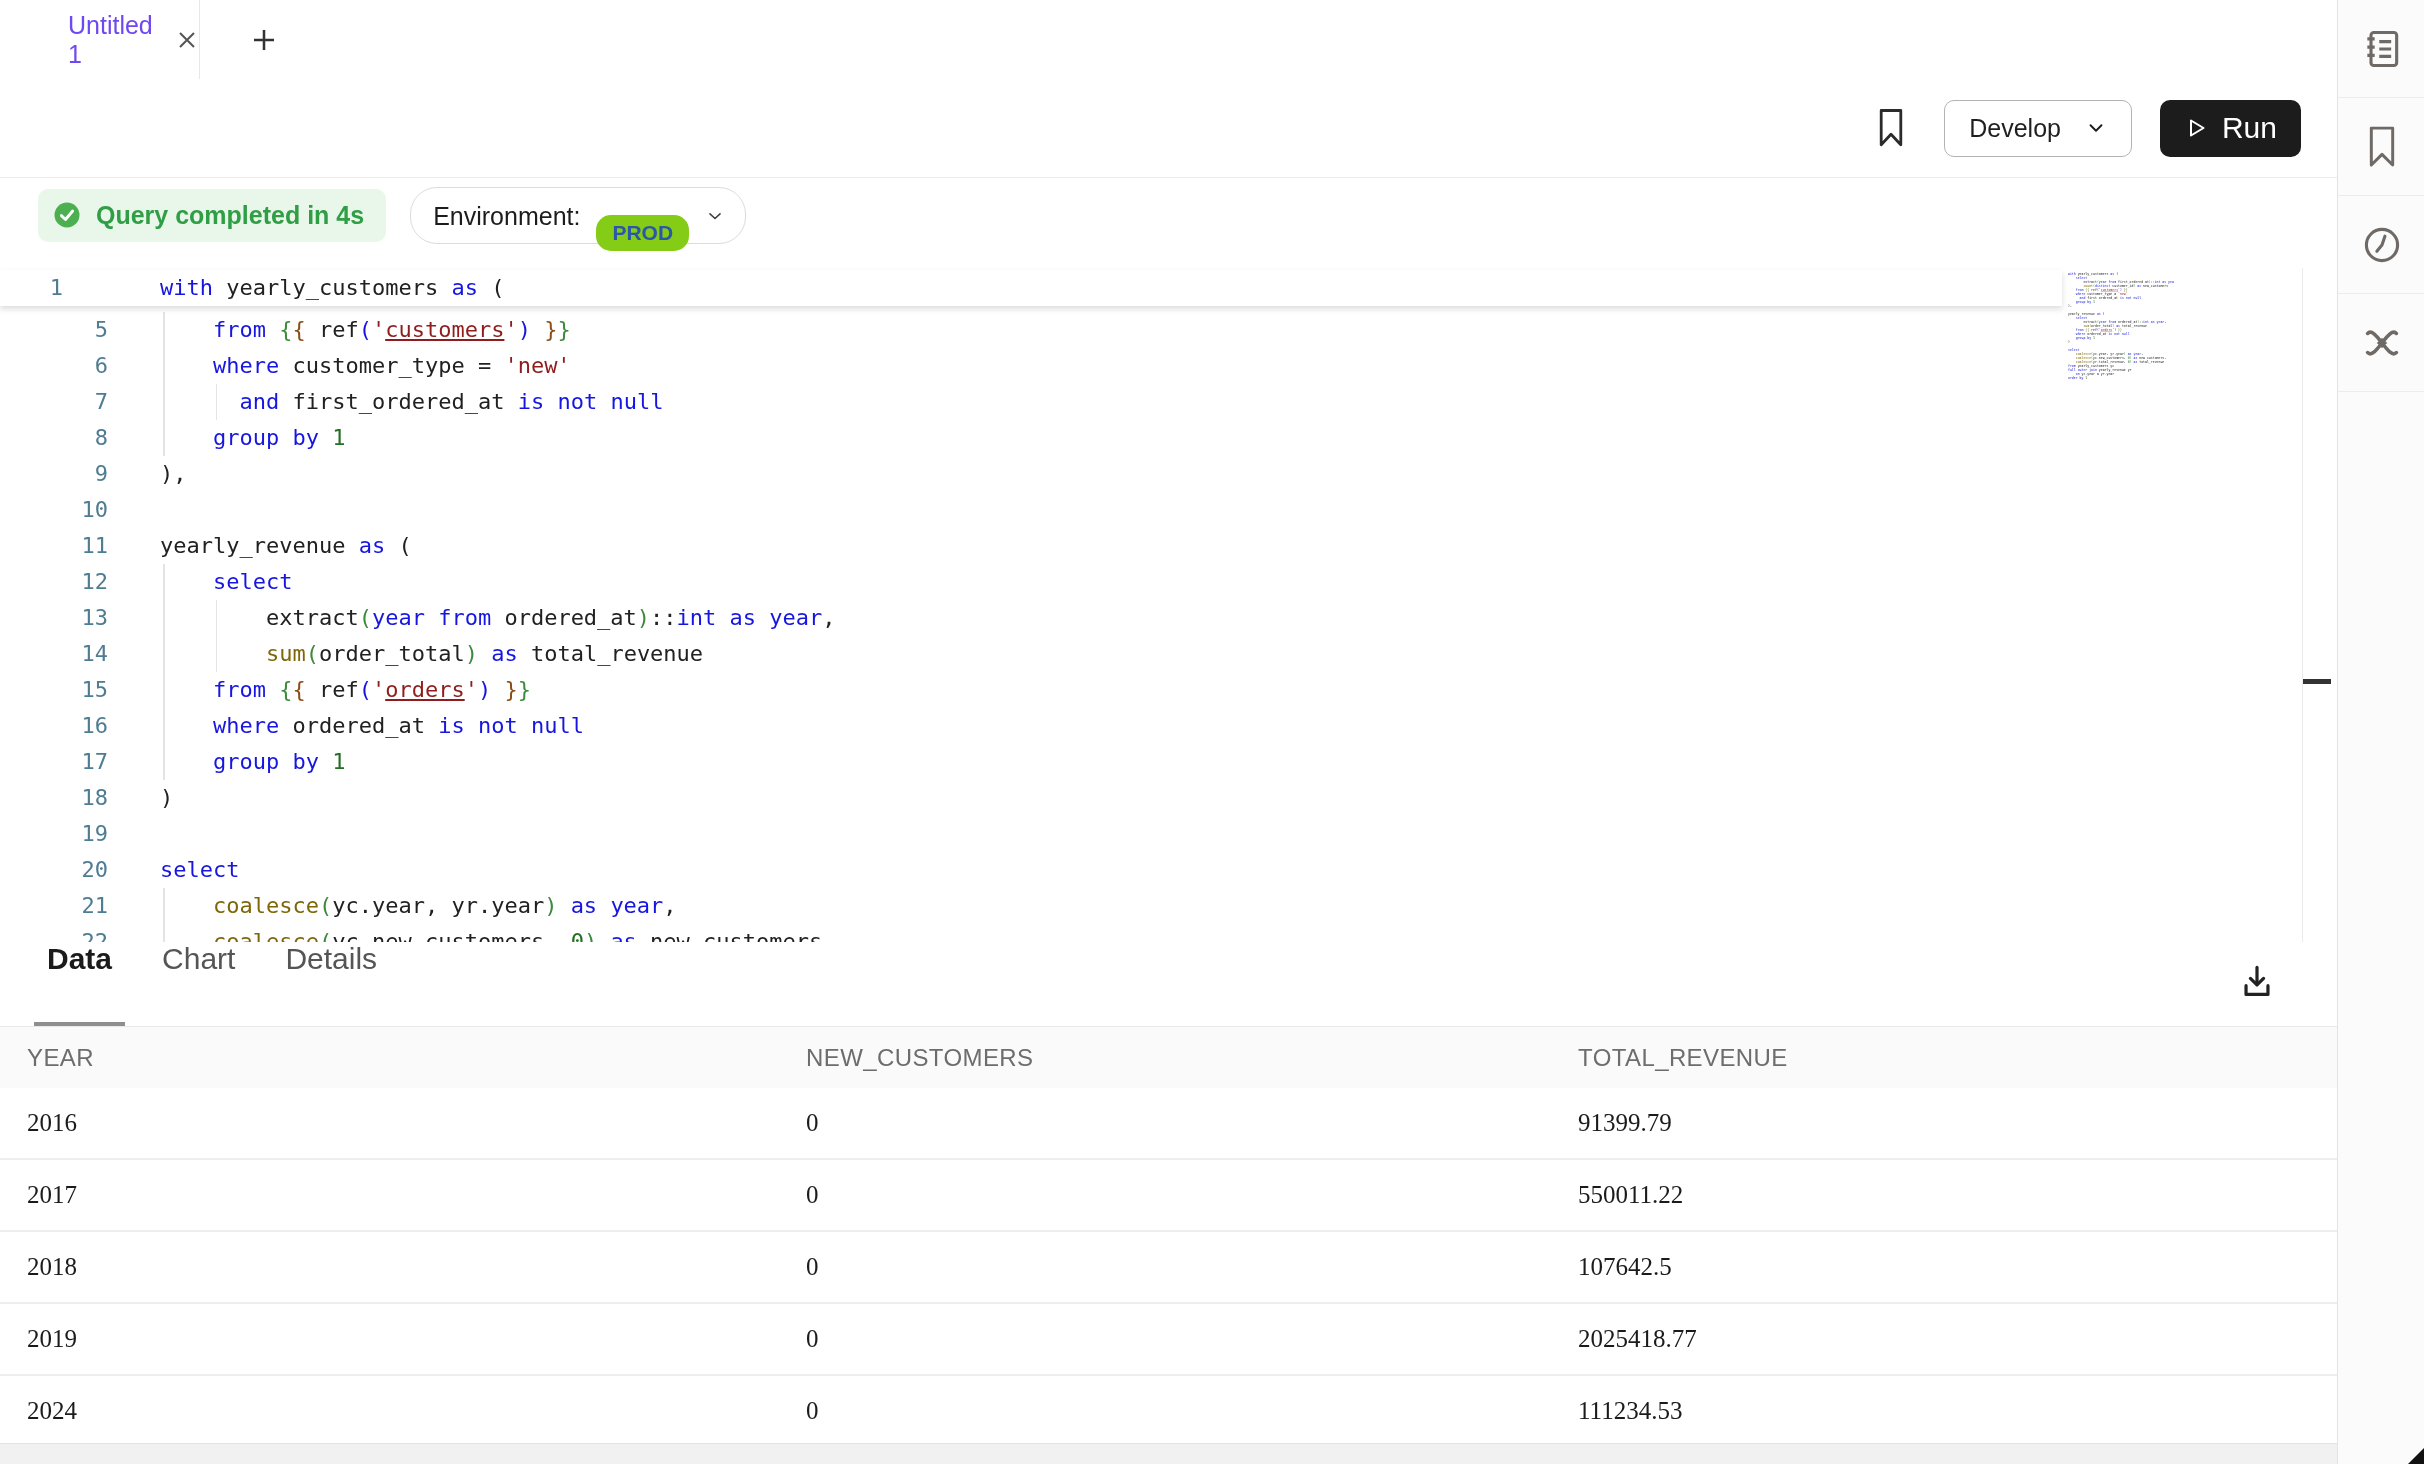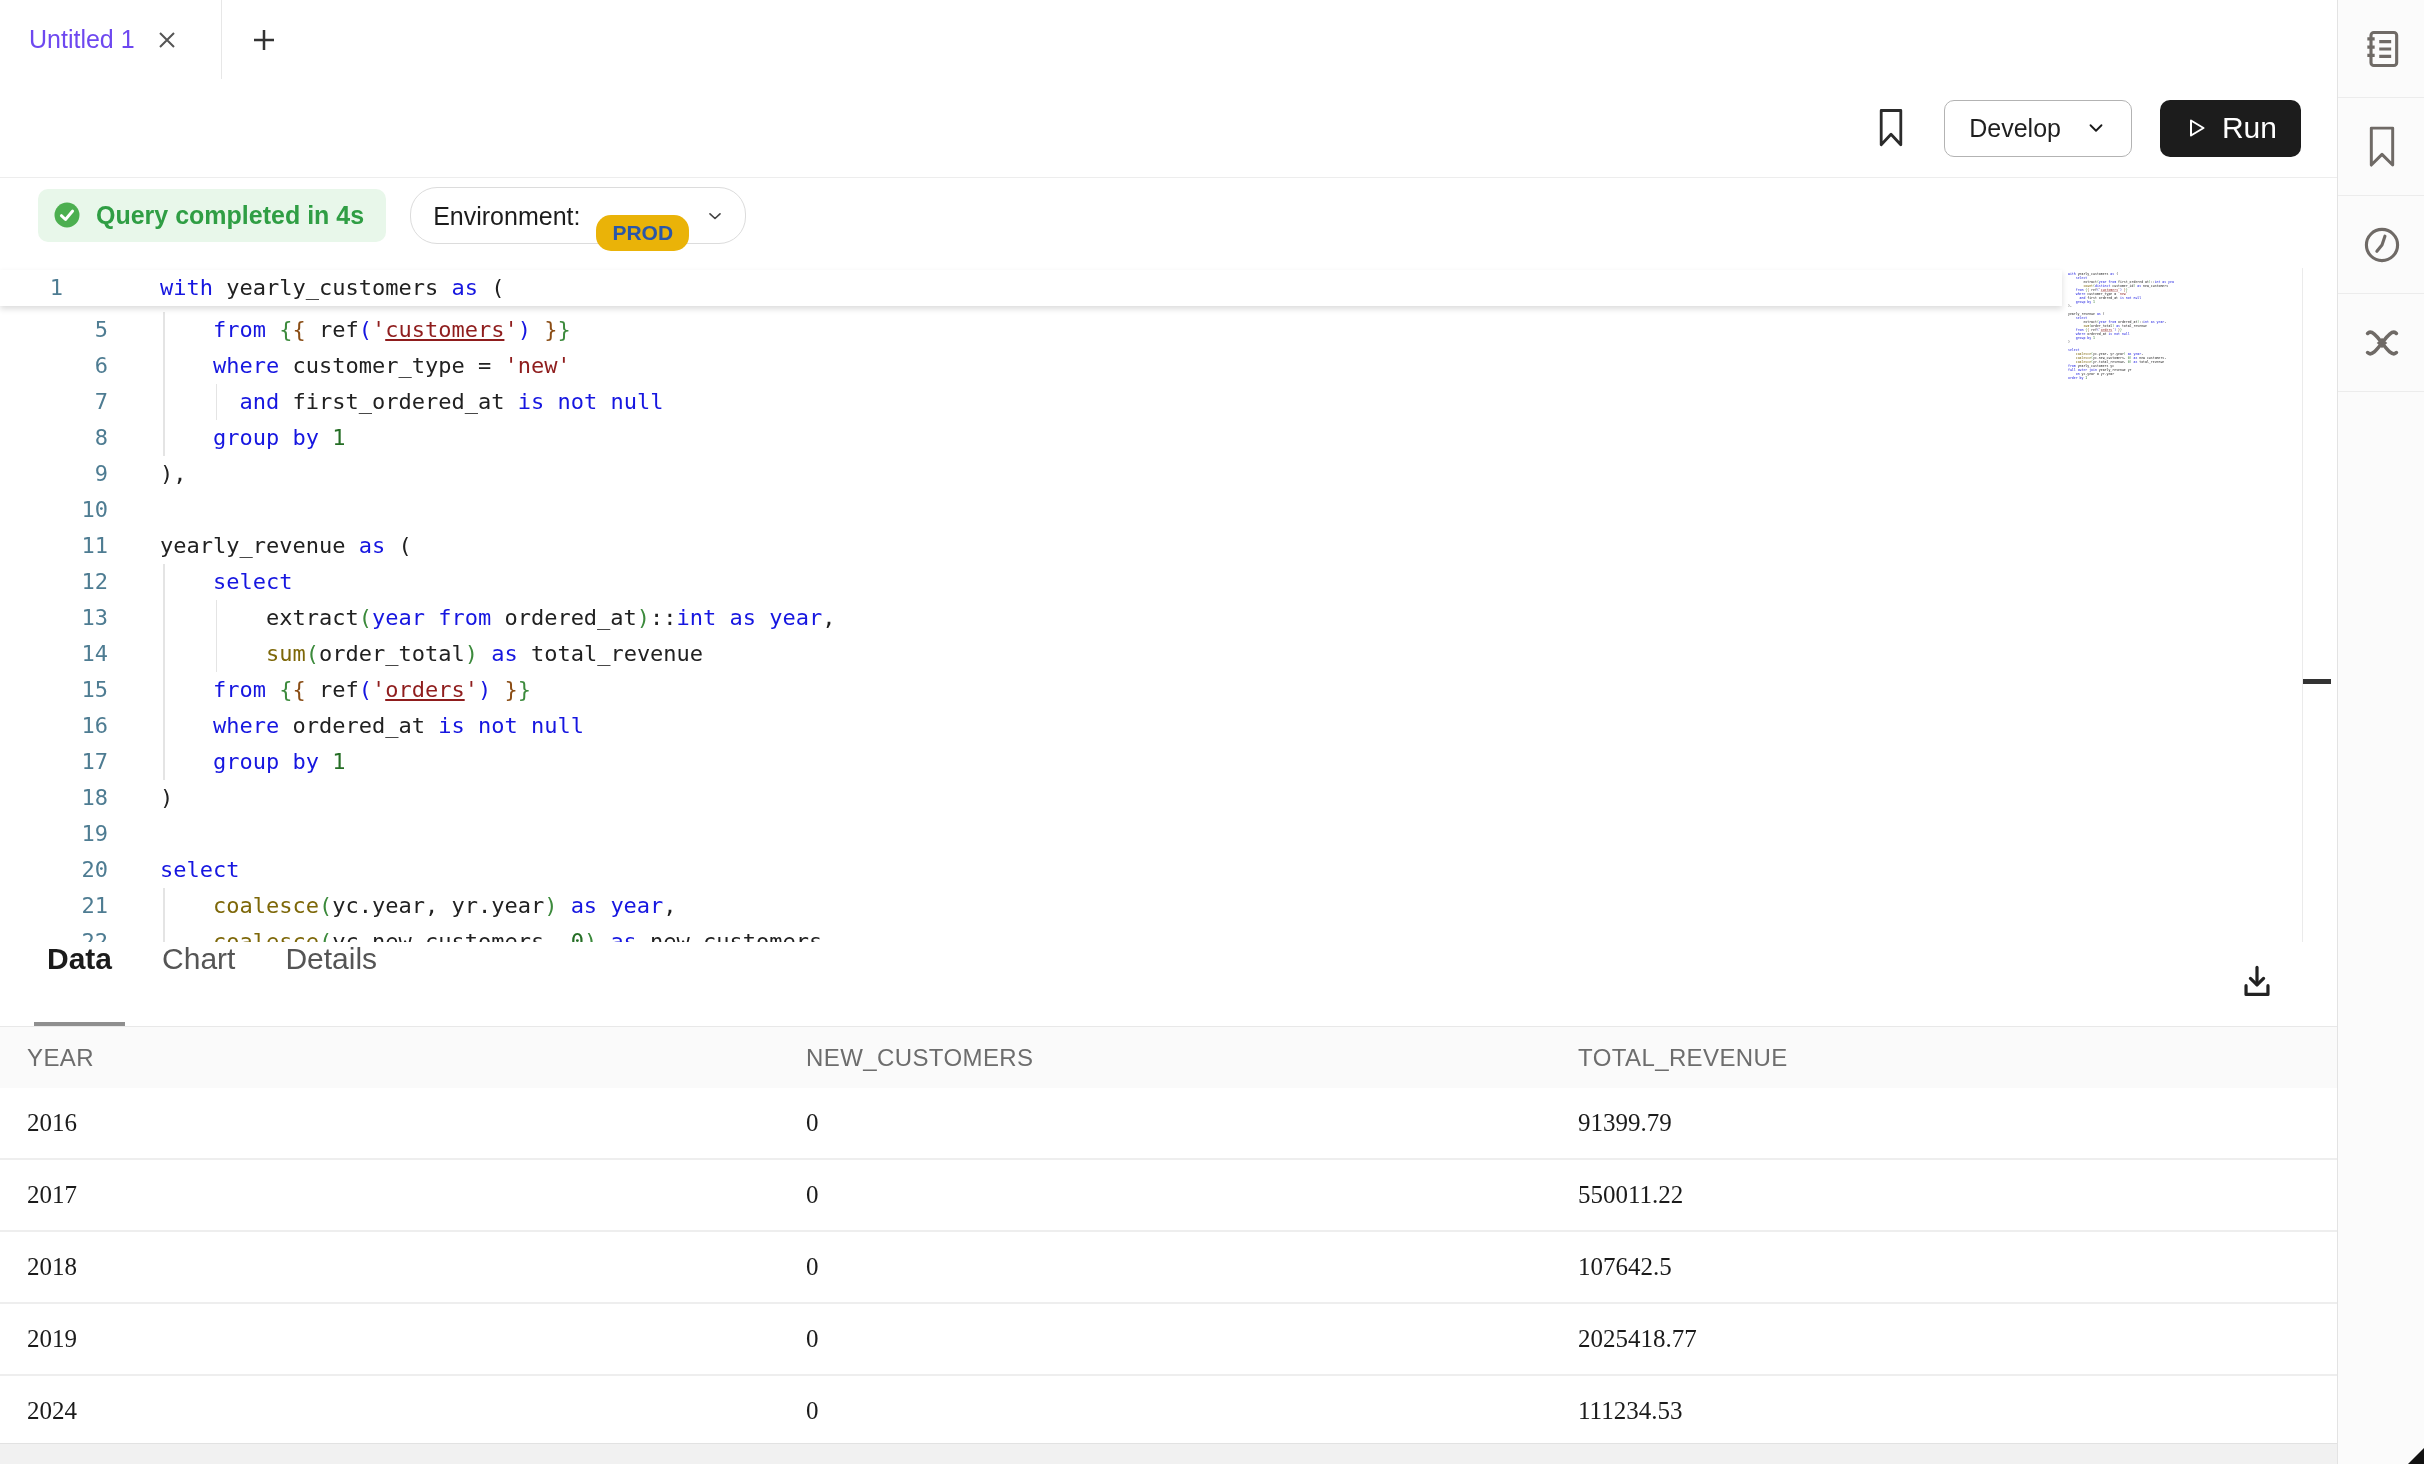--- a/index.html
+++ b/index.html
@@ -2,22 +2,22 @@
 <html><head>
 <meta charset="utf-8">
 <style>
   html,body{margin:0;padding:0;}
   body{width:2424px;height:1464px;overflow:hidden;background:#fff;
        font-family:"Liberation Sans", sans-serif;color:#1c1c1c;position:relative;}
   .main{position:absolute;left:0;top:0;width:2337px;height:1464px;background:#fff;}
 
   
   .tabbar{position:absolute;left:0;top:0;width:2337px;height:79px;border-bottom:1px solid #e7e7e7;background:#fff;}
-  .tab{position:absolute;left:0;top:0;width:222px;height:79px;border-right:1px solid #e7e7e7;
-       display:flex;align-items:center;padding-left:29px;box-sizing:border-box;gap:20px;cursor:pointer;}
+  .tab{position:absolute;left:0;top:0;width:200px;height:79px;border-right:1px solid #e7e7e7;
+       display:flex;align-items:center;padding-left:68px;box-sizing:border-box;gap:20px;cursor:pointer;}
   .tab-label{font-size:25px;color:#6e48f0;}
   .newtab{position:absolute;left:234px;top:0;width:60px;height:79px;display:flex;align-items:center;justify-content:center;cursor:pointer;}
 
   
   .toolbar{position:absolute;left:0;top:79px;width:2337px;height:99px;border-bottom:1px solid #ededed;
            display:flex;align-items:center;justify-content:flex-end;padding-right:36px;box-sizing:border-box;background:#fff;}
   .bm-btn{width:46px;height:56px;display:flex;align-items:center;justify-content:center;margin-right:30px;cursor:pointer;}
   .develop-btn{height:57px;min-width:176px;border:1.5px solid #b3b3b3;border-radius:10px;background:#fff;
                display:flex;align-items:center;justify-content:center;gap:24px;padding:0 24px;box-sizing:border-box;
                font-size:25px;color:#1f1f1f;margin-right:28px;cursor:pointer;}
@@ -25,21 +25,21 @@
            display:flex;align-items:center;justify-content:center;gap:14px;padding:0 24px;box-sizing:border-box;
            font-size:30px;font-weight:500;cursor:pointer;}
 
   
   .statusrow{position:absolute;left:0;top:178px;width:2337px;height:74px;display:flex;align-items:center;
              padding-left:38px;box-sizing:border-box;gap:24px;background:#fff;}
   .q-pill{height:53px;background:#e8f7ea;border-radius:10px;display:flex;align-items:center;gap:14px;
           padding:0 22px 0 14px;font-size:25px;font-weight:600;color:#2f9e44;}
   .env-pill{height:53px;background:#fff;border:1.5px solid #dcdcdc;border-radius:27px;display:flex;align-items:center;
             gap:16px;padding:2px 20px 0 22px;font-size:25px;color:#1c1c1c;cursor:pointer;}
-  .env-chip{background:#eab308;color:#2a57a8;font-weight:700;font-size:21px;border-radius:15px;padding:6px 16px;margin-top:34px;}
+  .env-chip{background:#84cc16;color:#2a57a8;font-weight:700;font-size:21px;border-radius:15px;padding:6px 16px;margin-top:34px;}
 
   
   .editor{position:absolute;left:0;top:252px;width:2337px;height:690px;background:#fff;overflow:hidden;}
   .code-line{position:absolute;left:0;right:0;height:36px;font-family:"DejaVu Sans Mono",monospace;font-size:22px;line-height:36px;}
   .line-num{position:absolute;left:0;top:0;width:108px;text-align:right;color:#4e7c92;}
   .line-text{position:absolute;left:160px;top:0;white-space:pre;}
   .guide{position:absolute;top:0;bottom:0;width:1.5px;background:#e4e4e4;}
   .sticky{position:absolute;left:0;top:18px;width:2062px;height:36px;background:#fff;
           box-shadow:0 3px 6px rgba(0,0,0,.14);z-index:5;}
   .tk-kw{color:#1616e0}.tk-p{color:#212121}.tk-str{color:#8f1d1d}

